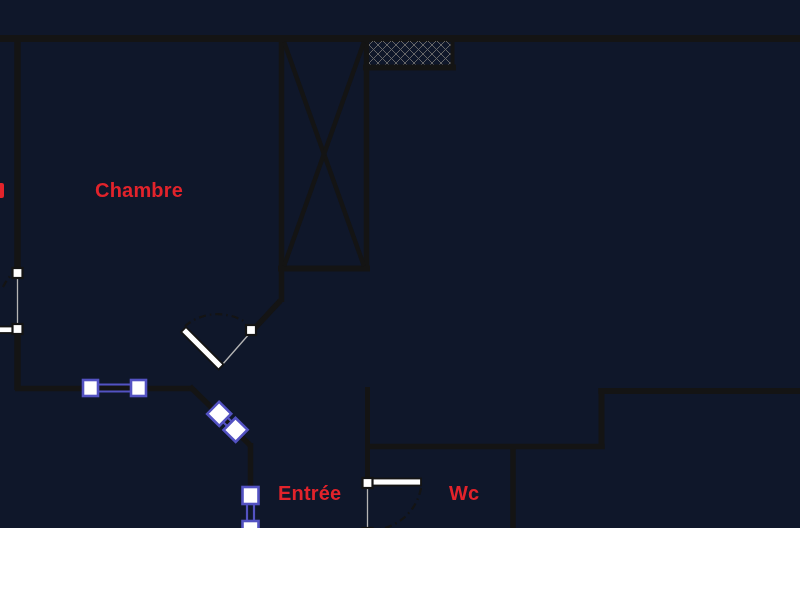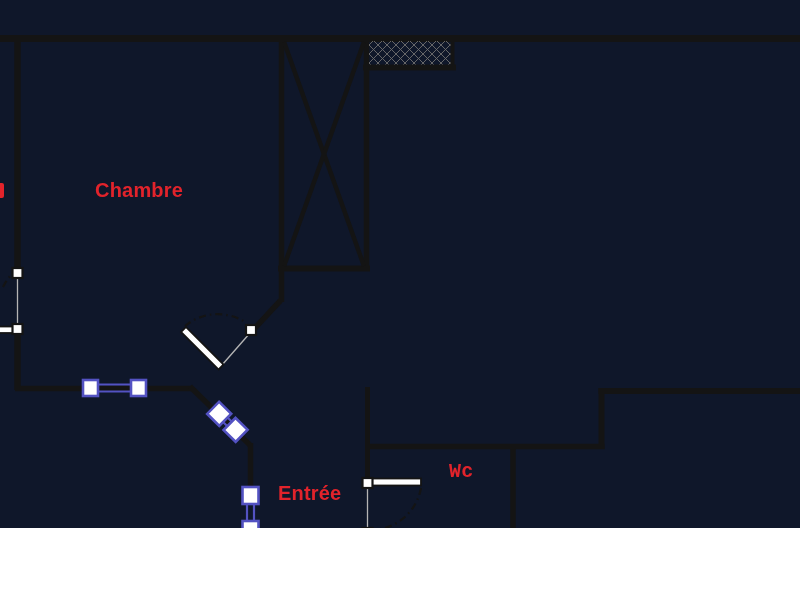--- a/index.html
+++ b/index.html
@@ -8,21 +8,21 @@
     overflow:hidden;font-family:"Liberation Sans",sans-serif;padding-left:16px;
   }
   .plan-svg{position:absolute;left:0;top:0;}
   .room-label{
     position:absolute;font-weight:700;font-size:20px;color:#e2232b;
     white-space:nowrap;letter-spacing:.2px;
   }
   .lbl-chambre{left:95px;top:179px;}
   .lbl-sejour{left:536px;top:195px;}
   .lbl-entree{left:278px;top:482px;}
-  .lbl-wc{left:449px;top:460px;font-family:Liberation Mono, monospace;}
+  .lbl-wc{left:449px;top:482px;}
   .label-fragment{
     position:absolute;left:0;top:183px;width:4px;height:15px;background:#e2232b;
     border-radius:0 2px 2px 0;
   }
 </style>
 </head>
 <body>
 
 <div class="canvas">
 

